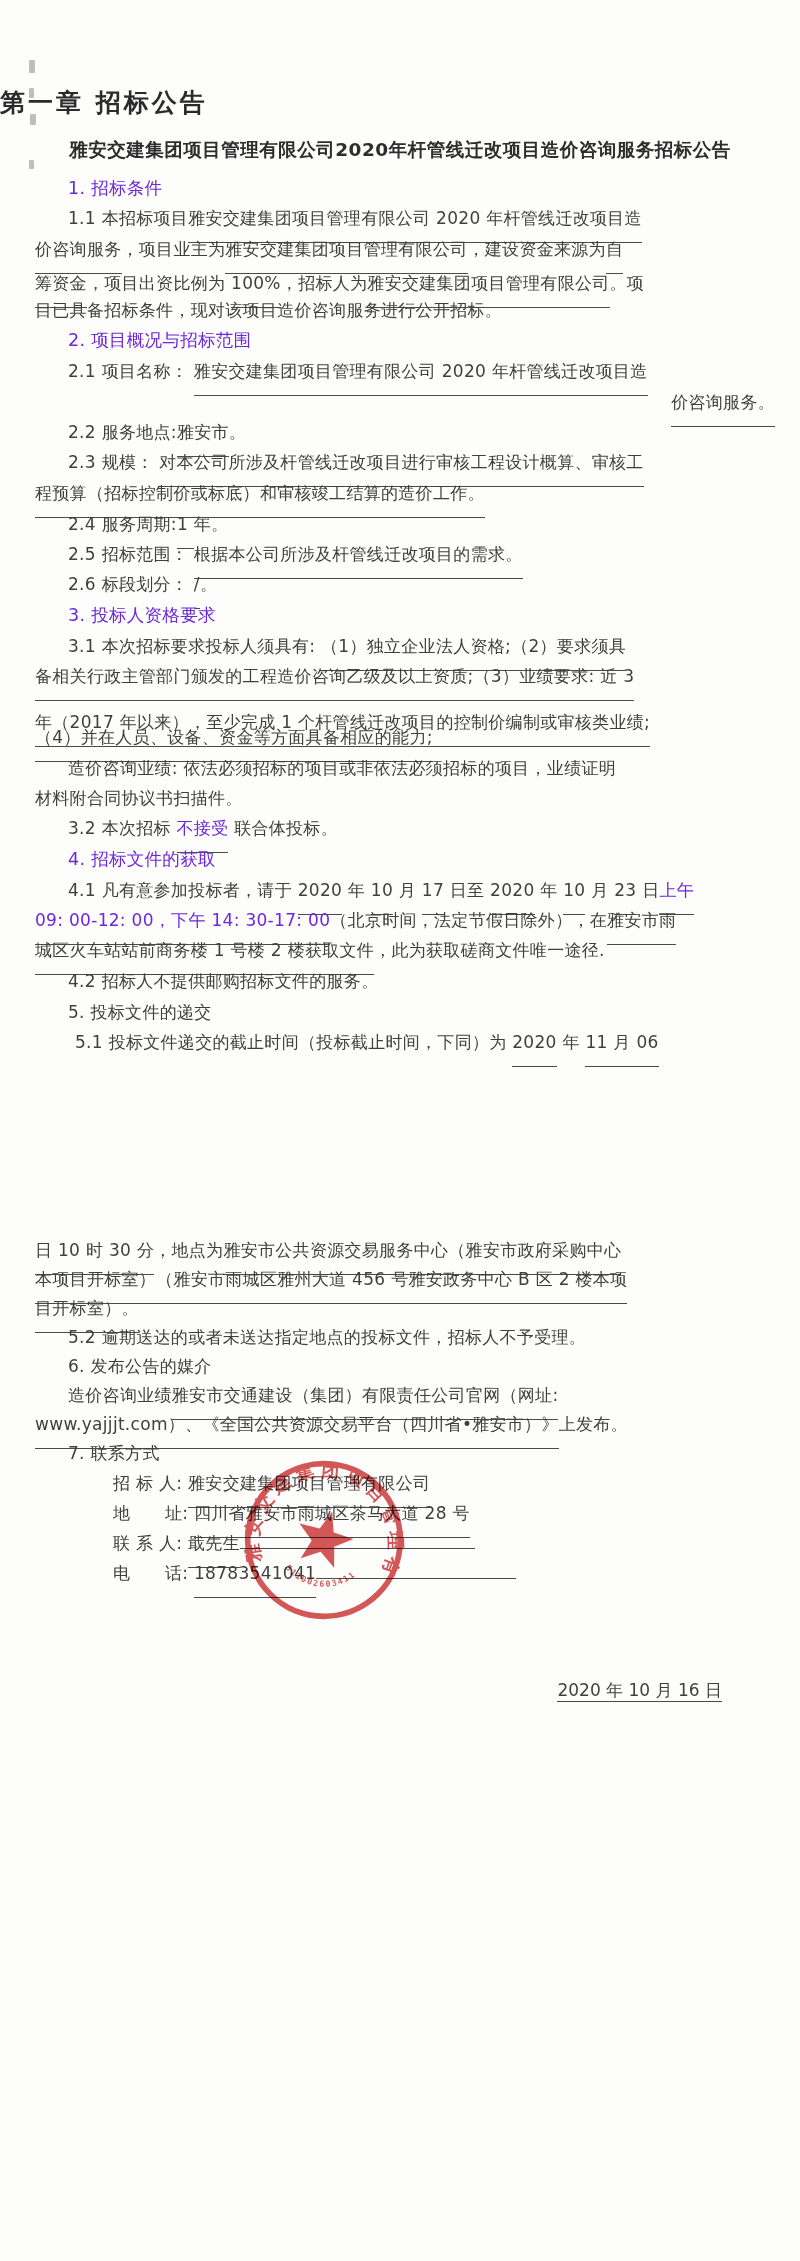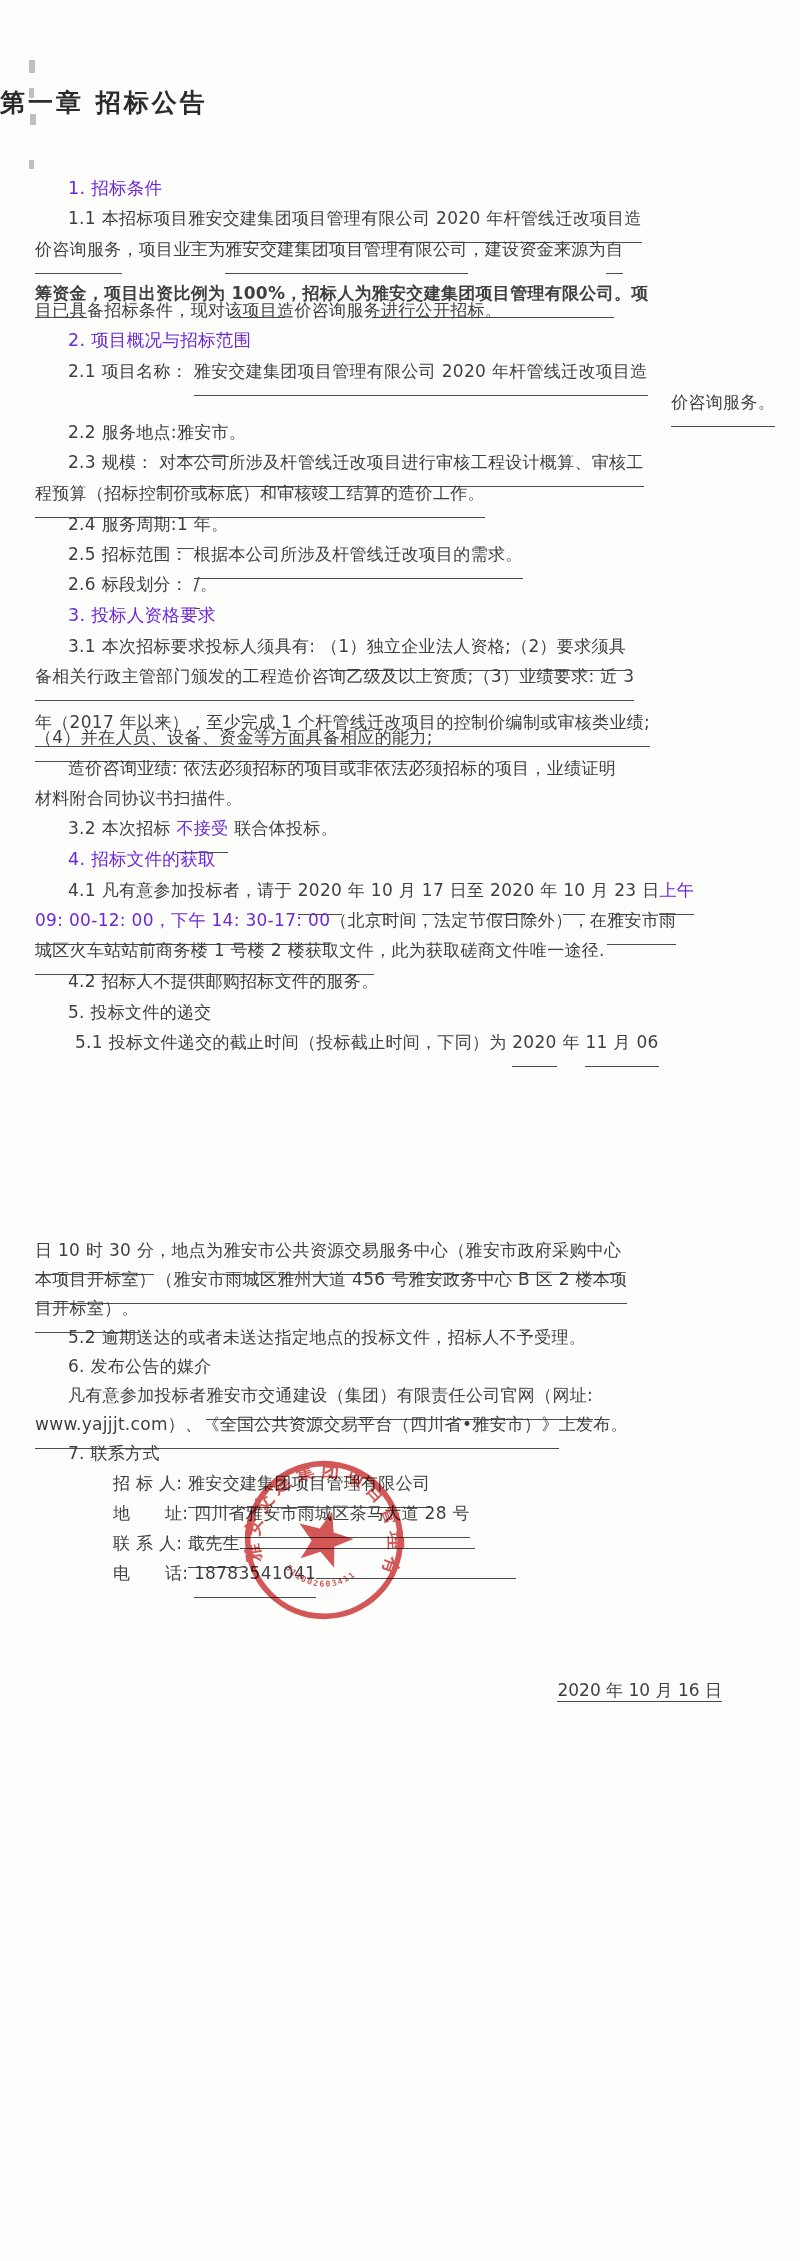--- a/index.html
+++ b/index.html
@@ -42,26 +42,27 @@
     opacity:.85;mix-blend-mode:multiply;pointer-events:none;
   }
   .speck{position:absolute;background:#8b8b8b;border-radius:1px;opacity:.55;}
 </style>
 </head>
 <body>
 
 <div id="page">
 
   <div class="doc-title">第一章  招标公告</div>
+  <div class="doc-subtitle">雅安交建集团项目管理有限公司2020年杆管线迁改项目造价咨询服务招标公告</div>
 
   <div id="doc-lines">
       <div class="line h" style="top: 175px; padding-left: 33px;"><span class="b">1.  招标条件</span></div>
       <div class="line" style="top: 205px; padding-left: 33px;"><span>1.1 本招标项目</span><span class="u">雅安交建集团项目管理有限公司 2020 年杆管线迁改项目造</span></div>
       <div class="line" style="top: 236px;"><span class="u">价咨询服务</span><span>，项目业主为</span><span class="u">雅安交建集团项目管理有限公司</span><span>，建设资金来源为</span><span class="u">自</span></div>
-      <div class="line" style="top: 280px; font-weight: bold;"><span class="u">筹资金</span><span>，项目出资比例为 </span><span class="u">100%</span><span>，招标人为</span><span class="u">雅安交建集团项目管理有限公司</span><span>。项</span></div>
+      <div class="line" style="top: 270px;"><span class="u">筹资金</span><span>，项目出资比例为 </span><span class="u">100%</span><span>，招标人为</span><span class="u">雅安交建集团项目管理有限公司</span><span>。项</span></div>
       <div class="line" style="top: 297px;"><span>目已具备招标条件，现对该项目造价咨询服务进行公开招标。</span></div>
       <div class="line h" style="top: 327px; padding-left: 33px;"><span class="b">2.  项目概况与招标范围</span></div>
       <div class="line" style="top: 358px; padding-left: 33px;"><span>2.1 项目名称： </span><span class="u">雅安交建集团项目管理有限公司 2020 年杆管线迁改项目造</span></div>
       <div class="line" style="top: 389px; text-align: right;"><span class="u">价咨询服务。</span></div>
       <div class="line" style="top: 419px; padding-left: 33px;"><span>2.2 服务地点:</span><span class="u">雅安市</span><span>。</span></div>
       <div class="line" style="top: 449px; padding-left: 33px;"><span>2.3 规模： </span><span class="u">对本公司所涉及杆管线迁改项目进行审核工程设计概算、审核工</span></div>
       <div class="line" style="top: 480px;"><span class="u">程预算（招标控制价或标底）和审核竣工结算的造价工作。</span></div>
       <div class="line" style="top: 511px; padding-left: 33px;"><span>2.4 服务周期:</span><span class="u">1 </span><span>年。</span></div>
       <div class="line" style="top: 541px; padding-left: 33px;"><span>2.5 招标范围： </span><span class="u">根据本公司所涉及杆管线迁改项目的需求。</span></div>
       <div class="line" style="top: 571px; padding-left: 33px;"><span>2.6 标段划分： </span><span class="u">/</span><span>。</span></div>
@@ -78,21 +79,21 @@
       <div class="line" style="top: 907px;"><span class="u b">09: 00-12: 00，下午 14: 30-17: 00</span><span>（北京时间，法定节假日除外），在</span><span class="u">雅安市雨</span></div>
       <div class="line" style="top: 937px;"><span class="u">城区火车站站前商务楼 1 号楼 2 楼获取文件</span><span>，此为获取磋商文件唯一途径.</span></div>
       <div class="line" style="top: 968px; padding-left: 33px;"><span>4.2 招标人不提供邮购招标文件的服务。</span></div>
       <div class="line" style="top: 999px; padding-left: 33px;"><span>5.  投标文件的递交</span></div>
       <div class="line" style="top: 1029px; padding-left: 40px;"><span>5.1 投标文件递交的截止时间（投标截止时间，下同）为 </span><span class="u">2020</span><span> 年 </span><span class="u">11 月 06</span></div>
       <div class="line" style="top: 1237px;"><span class="u">日 10 时 30 分</span><span>，地点为</span><span class="u">雅安市公共资源交易服务中心（雅安市政府采购中心</span></div>
       <div class="line" style="top: 1266px;"><span class="u">本项目开标室）（雅安市雨城区雅州大道 456 号雅安政务中心 B 区 2 楼本项</span></div>
       <div class="line" style="top: 1295px;"><span class="u">目开标室）。</span></div>
       <div class="line" style="top: 1324px; padding-left: 33px;"><span>5.2 逾期送达的或者未送达指定地点的投标文件，招标人不予受理。</span></div>
       <div class="line" style="top: 1353px; padding-left: 33px;"><span>6.  发布公告的媒介</span></div>
-      <div class="line" style="top: 1382px; padding-left: 33px;"><span>凡有意参加投标者</span><span class="u">雅安市交通建设（集团）有限责任公司官网（网址: </span></div>
+      <div class="line" style="top: 1382px; padding-left: 33px;"><span>造价咨询业绩</span><span class="u">雅安市交通建设（集团）有限责任公司官网（网址: </span></div>
       <div class="line" style="top: 1411px;"><span class="u">www.yajjjt.com）、《全国公共资源交易平台（四川省•雅安市）》</span><span>上发布。</span></div>
       <div class="line" style="top: 1440px; padding-left: 33px;"><span>7.  联系方式</span></div>
       <div class="line" style="top: 1470px; padding-left: 78px;"><span>招 标 人: </span><span class="u">雅安交建集团项目管理有限公司</span></div>
       <div class="line" style="top: 1500px; padding-left: 78px;"><span>地　　址: </span><span class="u">四川省雅安市雨城区茶马大道 28 号</span></div>
       <div class="line" style="top: 1530px; padding-left: 78px;"><span>联 系 人: </span><span class="u">戢先生</span><span class="ext" style="width: 235px;">&nbsp;</span></div>
       <div class="line" style="top: 1560px; padding-left: 78px;"><span>电　　话: </span><span class="u">18783541041</span><span class="ext" style="width: 200px;">&nbsp;</span></div>
     </div>
 
   <svg id="seal" viewBox="0 0 200 200">
     <g transform="rotate(6 100 100)" fill="none">

